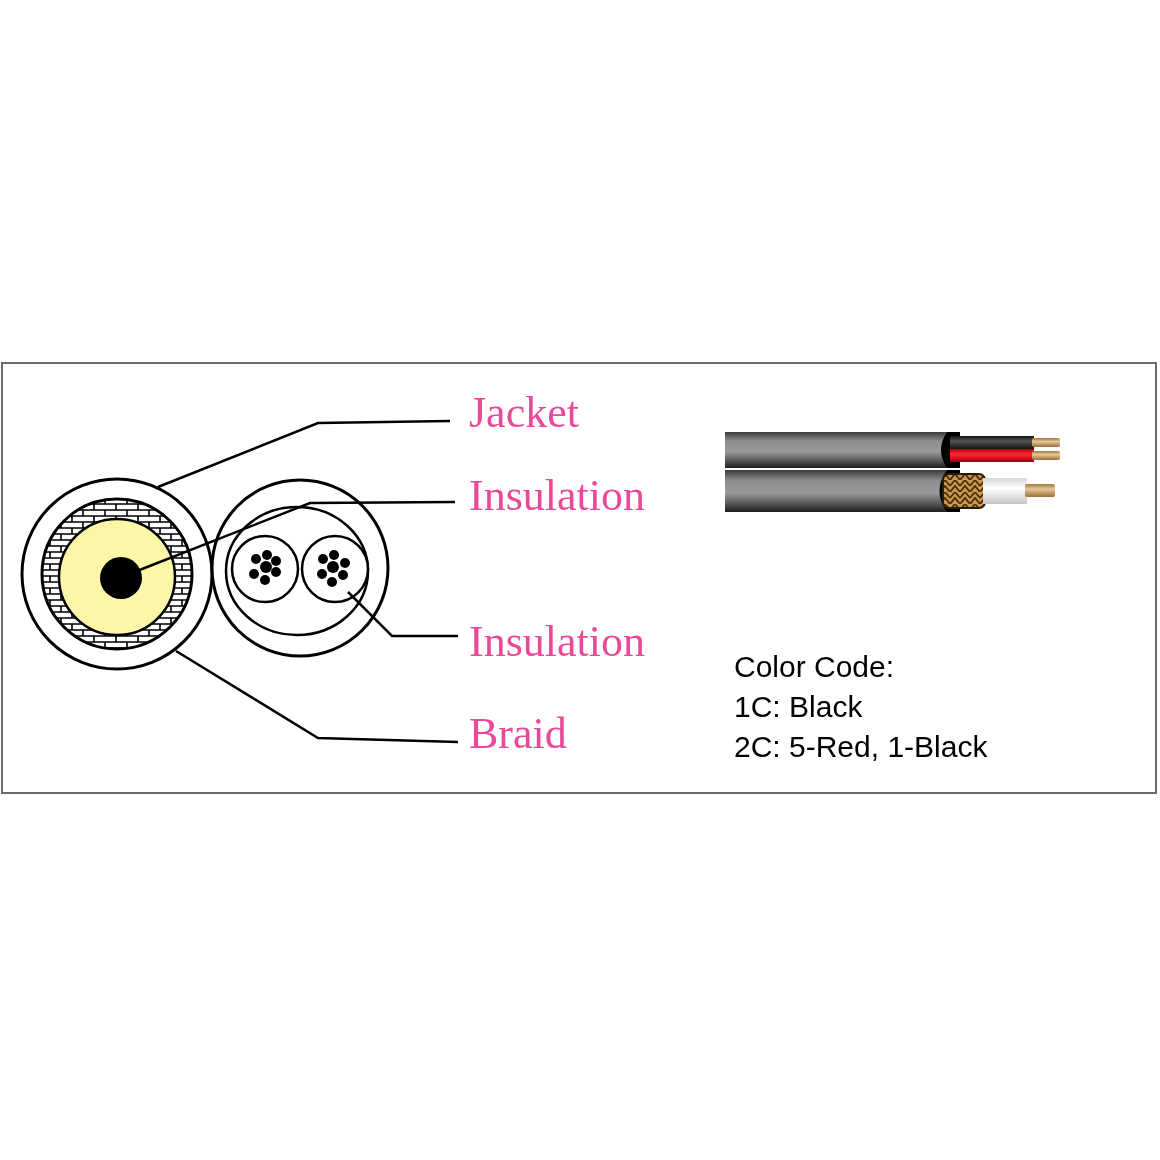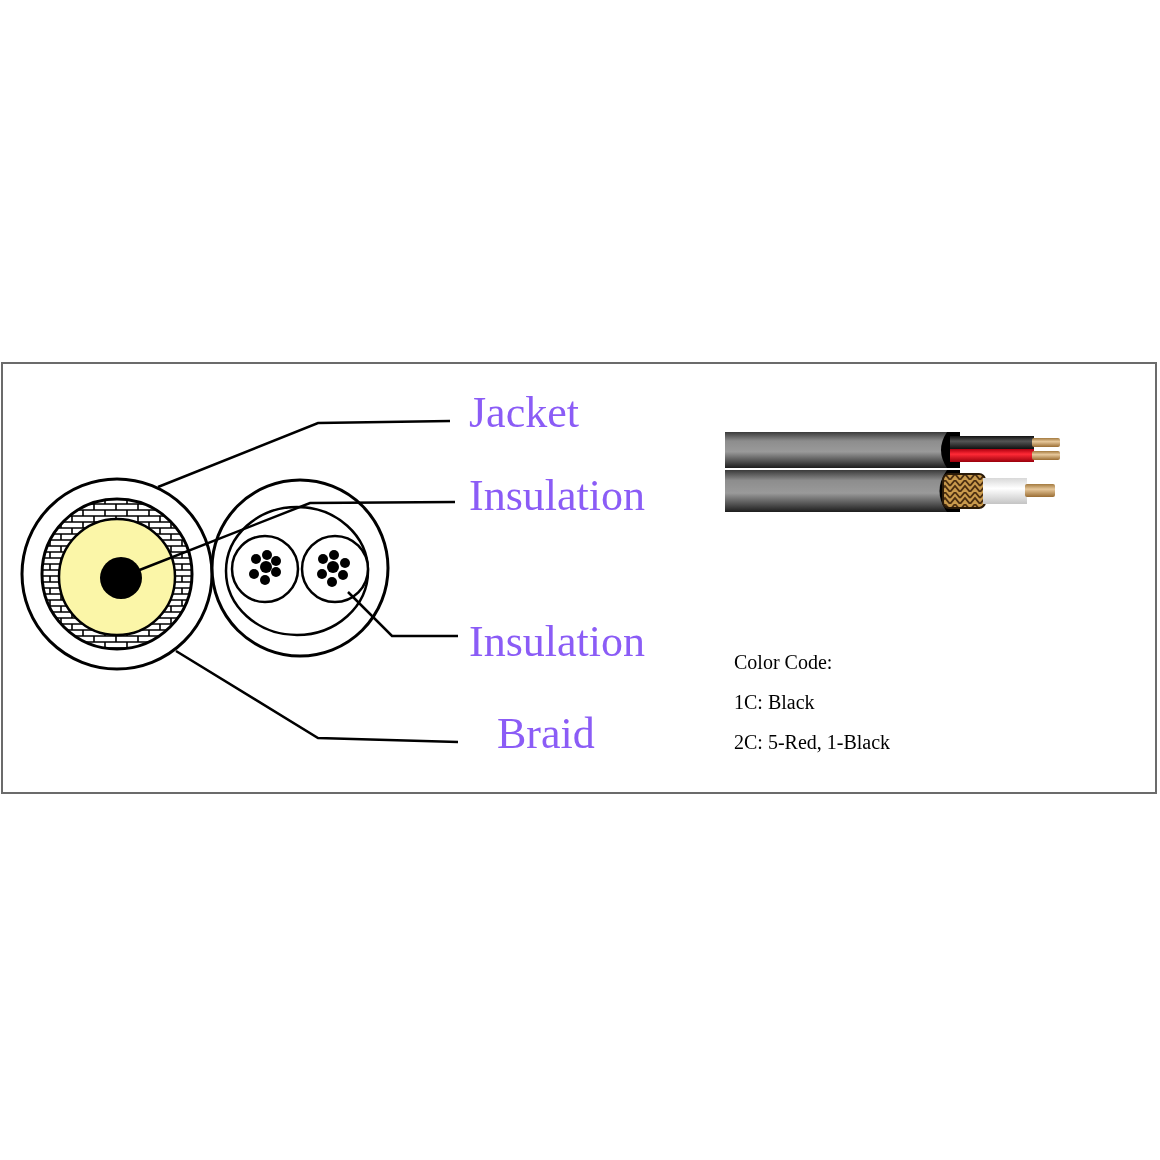--- a/index.html
+++ b/index.html
@@ -1,20 +1,20 @@
 <!DOCTYPE html>
 <html><head>
 <meta charset="utf-8">
 <style>
   html,body{margin:0;padding:0;background:#ffffff;}
   body{width:1160px;height:1160px;position:relative;overflow:hidden;}
   .frame{position:absolute;left:1px;top:362px;width:1156px;height:432px;border:2px solid #6b6b6b;box-sizing:border-box;background:#fff;}
   svg.art{position:absolute;left:0;top:0;}
-  .lbl{position:absolute;font-family:"Liberation Serif",serif;font-size:44px;color:#8b5cf6;line-height:1;white-space:nowrap;}
-  .cc{position:absolute;font-family:Liberation Serif, serif;font-size:20px;color:#000;line-height:1;white-space:nowrap;}
+  .lbl{position:absolute;font-family:"Liberation Serif",serif;font-size:44px;color:#ec4899;line-height:1;white-space:nowrap;}
+  .cc{position:absolute;font-family:Liberation Sans, sans-serif;font-size:30px;color:#000;line-height:1;white-space:nowrap;}
 </style>
 </head>
 <body>
 
 <div class="frame"></div>
 
 <svg class="art" width="1160" height="1160" viewBox="0 0 1160 1160">
   <defs>
     <pattern id="brick" width="22" height="12" patternUnits="userSpaceOnUse">
       <rect width="22" height="12" fill="#fff"></rect>
@@ -104,17 +104,17 @@
     <path d="M947 470 Q932 491 947 512 L960 512 L960 470 Z" fill="#000"></path>
     <rect x="943" y="474" width="42" height="34" rx="6" fill="url(#braidweave)" stroke="#2a1a08" stroke-width="2"></rect>
     <rect x="983" y="478" width="44" height="26" fill="url(#white)"></rect>
     <rect x="1025" y="484" width="30" height="13" rx="2" fill="url(#copper)"></rect>
   </g>
 </svg>
 
 <div class="lbl" style="left:469px;top:391px;">Jacket</div>
 <div class="lbl" style="left:469px;top:474px;">Insulation</div>
 <div class="lbl" style="left:469px;top:620px;">Insulation</div>
-<div class="lbl" style="left:497px;top:712px;">Braid</div>
+<div class="lbl" style="left:469px;top:712px;">Braid</div>
 
 <div class="cc" style="left:734px;top:652px;">Color Code:</div>
 <div class="cc" style="left:734px;top:692px;text-align:center;">1C: Black</div>
 <div class="cc" style="left:734px;top:732px;">2C: 5-Red, 1-Black</div>
 
 </body></html>

